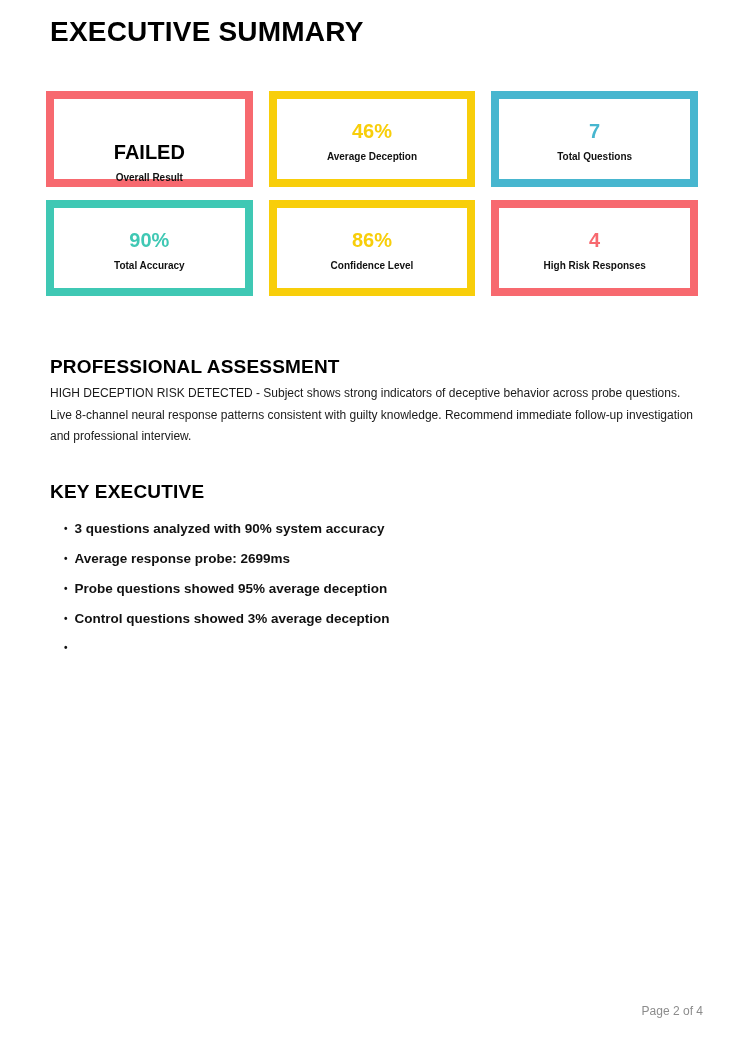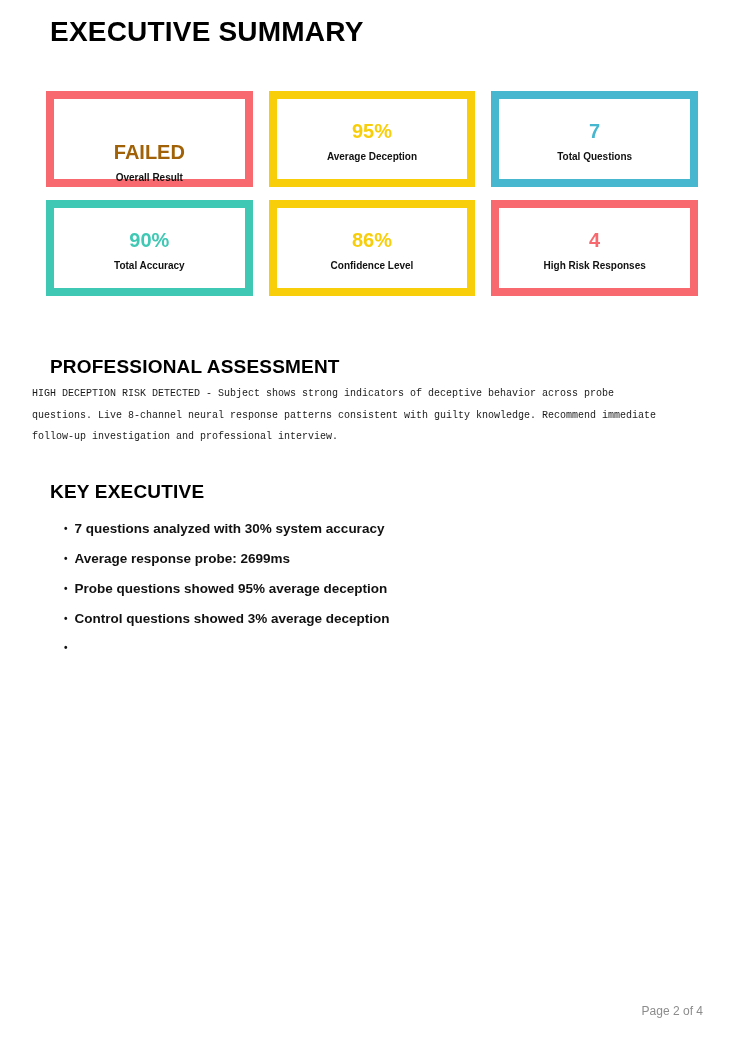--- a/index.html
+++ b/index.html
@@ -59,27 +59,26 @@
     position: absolute;
     left: 50px;
     font-size: 19px;
     font-weight: bold;
     color: #000;
     letter-spacing: 0.2px;
   }
   .assessment-heading { top: 356px; text-align: center; }
   .assessment-body {
     position: absolute;
-    left: 32px;
+    left: 50px;
     top: 383px;
     width: 648px;
-    font-size: 10px;
+    font-size: 12px;
     line-height: 21.5px;
     color: #1a1a1a;
-    font-family: Liberation Mono, monospace;
   }
   .findings-heading { top: 481px; }
   .findings-list {
     position: absolute;
     left: 64px;
     top: 521px;
     width: 620px;
   }
   .finding {
     display: flex;
@@ -106,25 +105,25 @@
 </style>
 </head>
 <body>
 
 <div class="page">
 
   <div class="doc-title">EXECUTIVE SUMMARY</div>
 
   <div class="cards">
     <div class="card" style="border-color: rgb(247, 105, 111);">
-      <div class="card-value" style="color: #a16207; margin-top: 42px;">FAILED</div>
+      <div class="card-value" style="color: #000000; margin-top: 42px;">FAILED</div>
       <div class="card-label">Overall Result</div>
     </div>
     <div class="card" style="border-color: rgb(248, 206, 10);">
-      <div class="card-value" style="color: rgb(248, 206, 10);">95%</div>
+      <div class="card-value" style="color: rgb(248, 206, 10);">46%</div>
       <div class="card-label">Average Deception</div>
     </div>
     <div class="card" style="border-color: rgb(71, 182, 207);">
       <div class="card-value" style="color: rgb(71, 182, 207);">7</div>
       <div class="card-label">Total Questions</div>
     </div>
     <div class="card" style="border-color: rgb(63, 200, 180);">
       <div class="card-value" style="color: rgb(63, 200, 180);">90%</div>
       <div class="card-label">Total Accuracy</div>
     </div>
@@ -139,21 +138,21 @@
   </div>
 
   <div class="section-heading assessment-heading">PROFESSIONAL ASSESSMENT</div>
   <div class="assessment-body">HIGH DECEPTION RISK DETECTED - Subject shows strong indicators of deceptive behavior across probe questions. Live 8-channel neural response patterns consistent with guilty knowledge. Recommend immediate follow-up investigation and professional interview.</div>
 
   <div class="section-heading findings-heading">KEY EXECUTIVE</div>
 
   <div class="findings-list">
     <div class="finding">
       <span class="dot">•</span>
-      <span>7 questions analyzed with 30% system accuracy</span>
+      <span>3 questions analyzed with 90% system accuracy</span>
     </div>
     <div class="finding">
       <span class="dot">•</span>
       <span>Average response probe: 2699ms</span>
     </div>
     <div class="finding">
       <span class="dot">•</span>
       <span>Probe questions showed 95% average deception</span>
     </div>
     <div class="finding">

